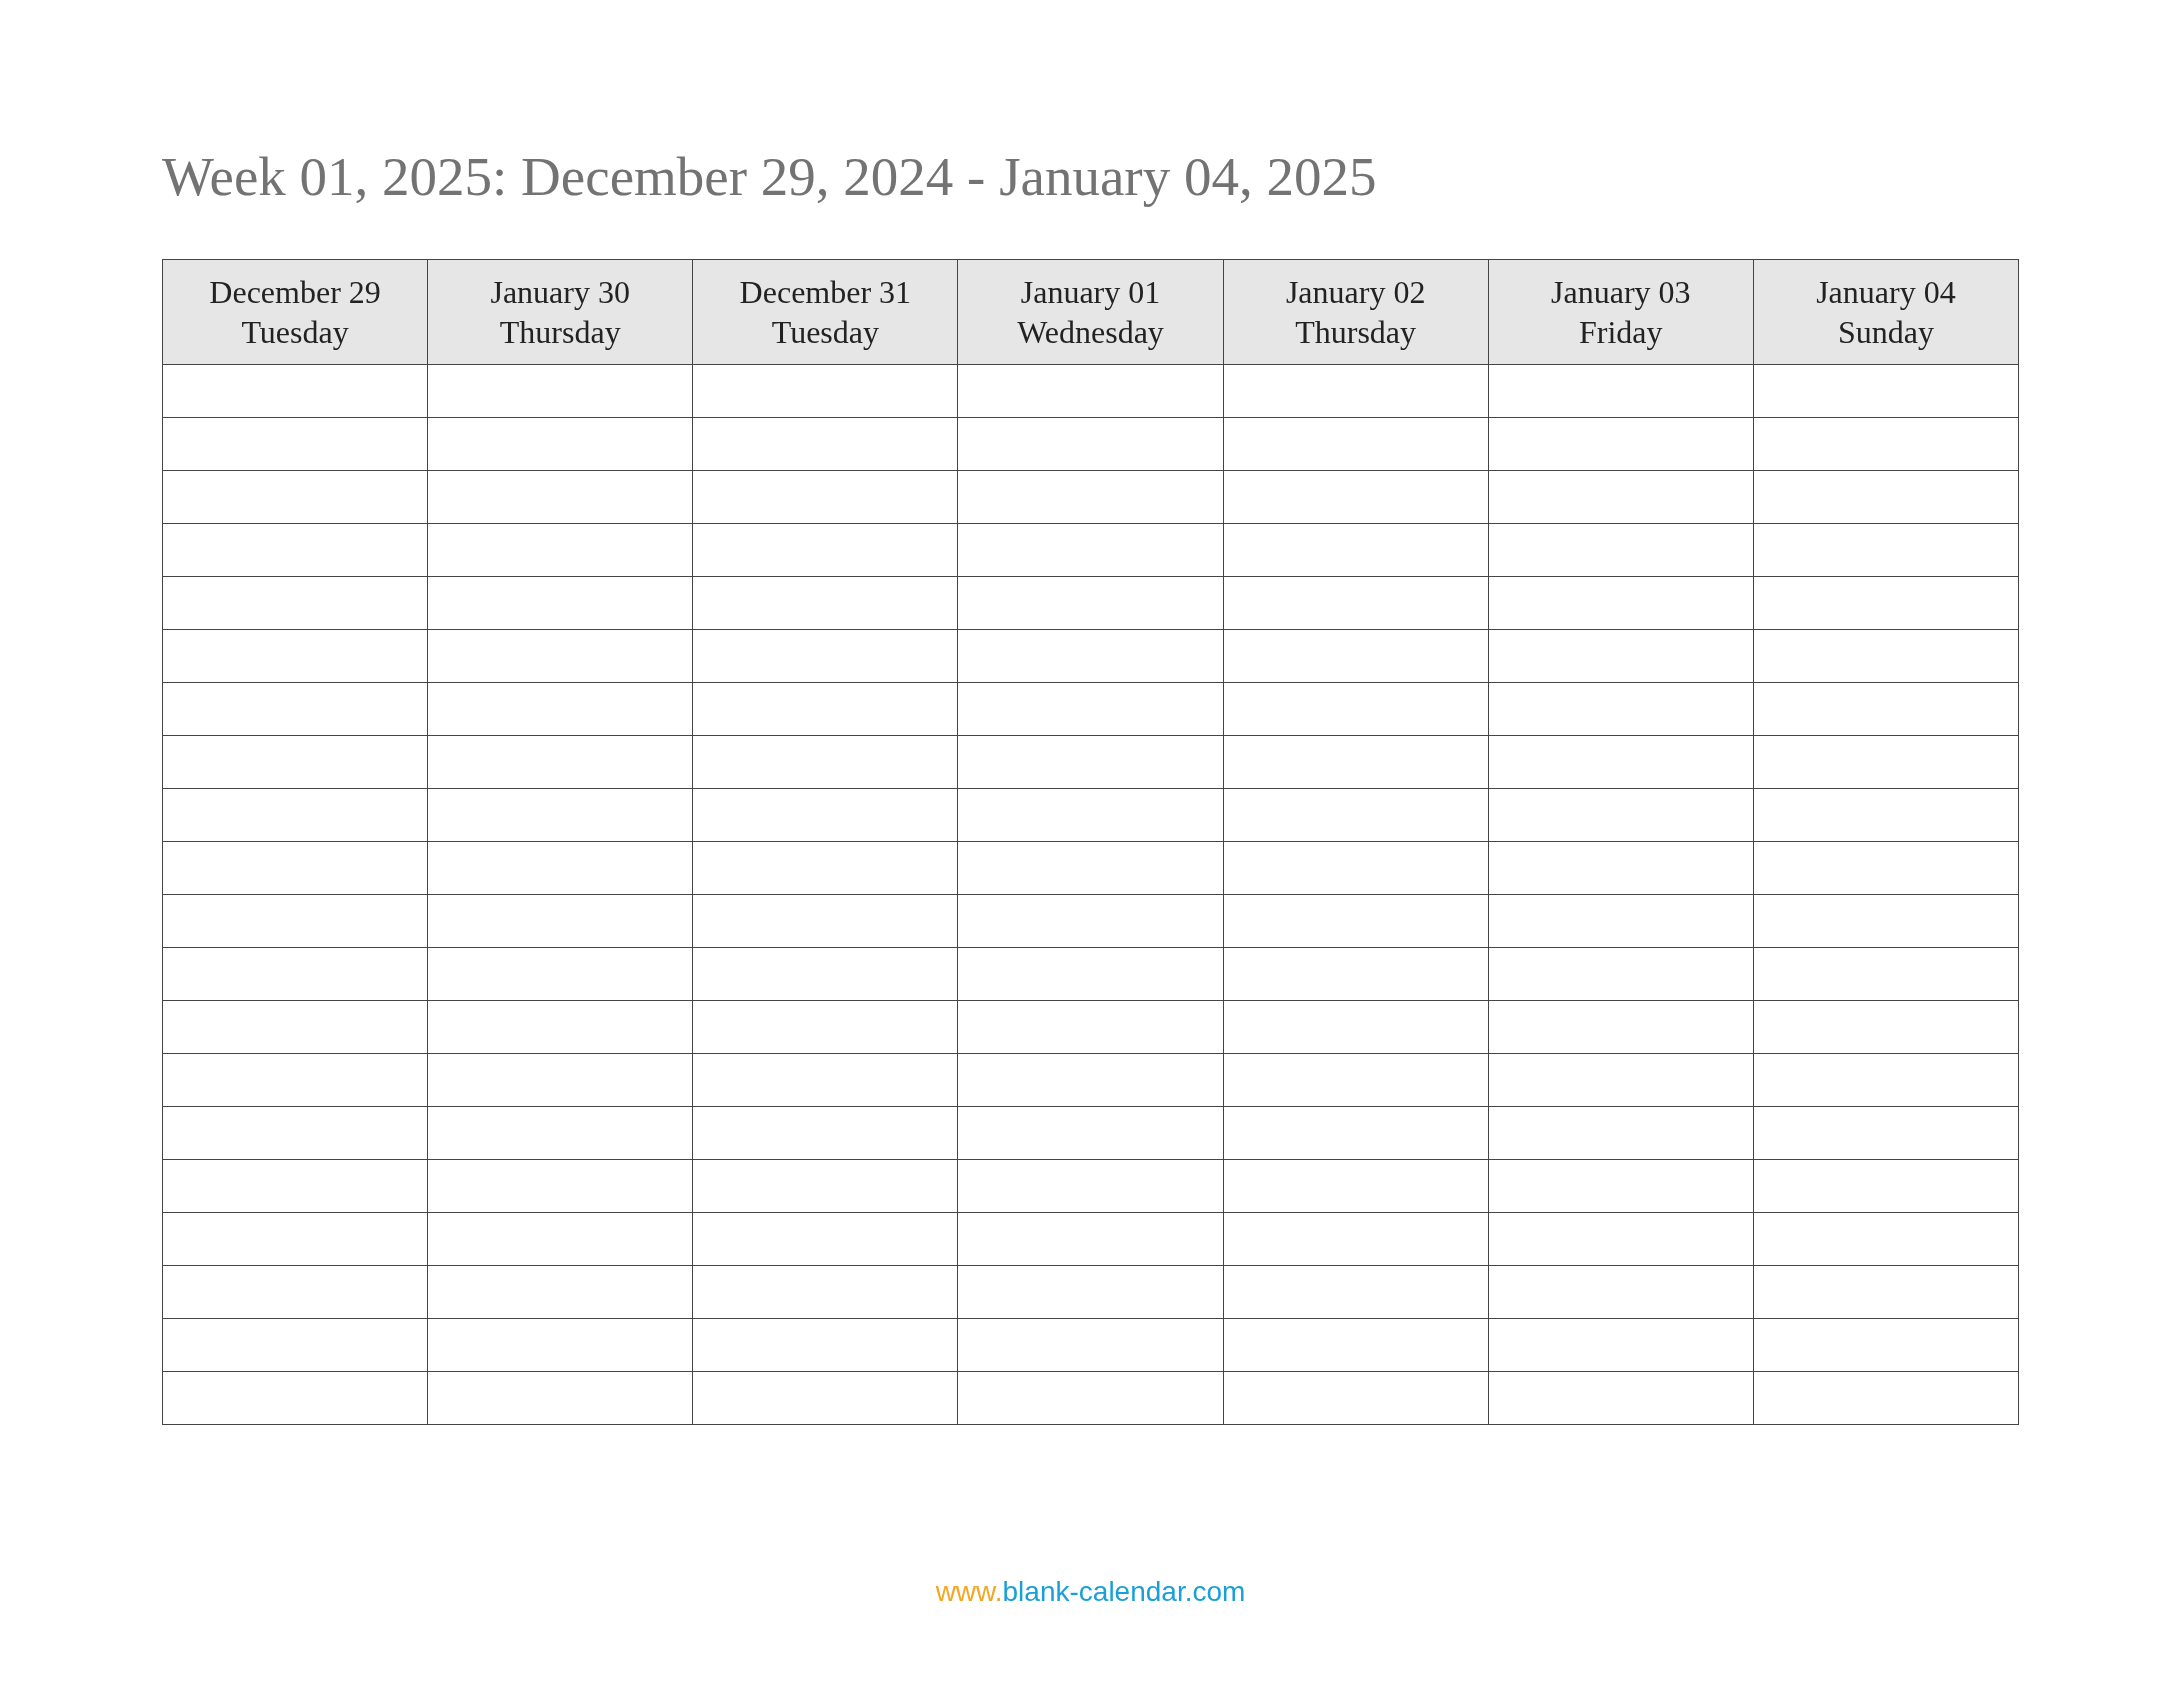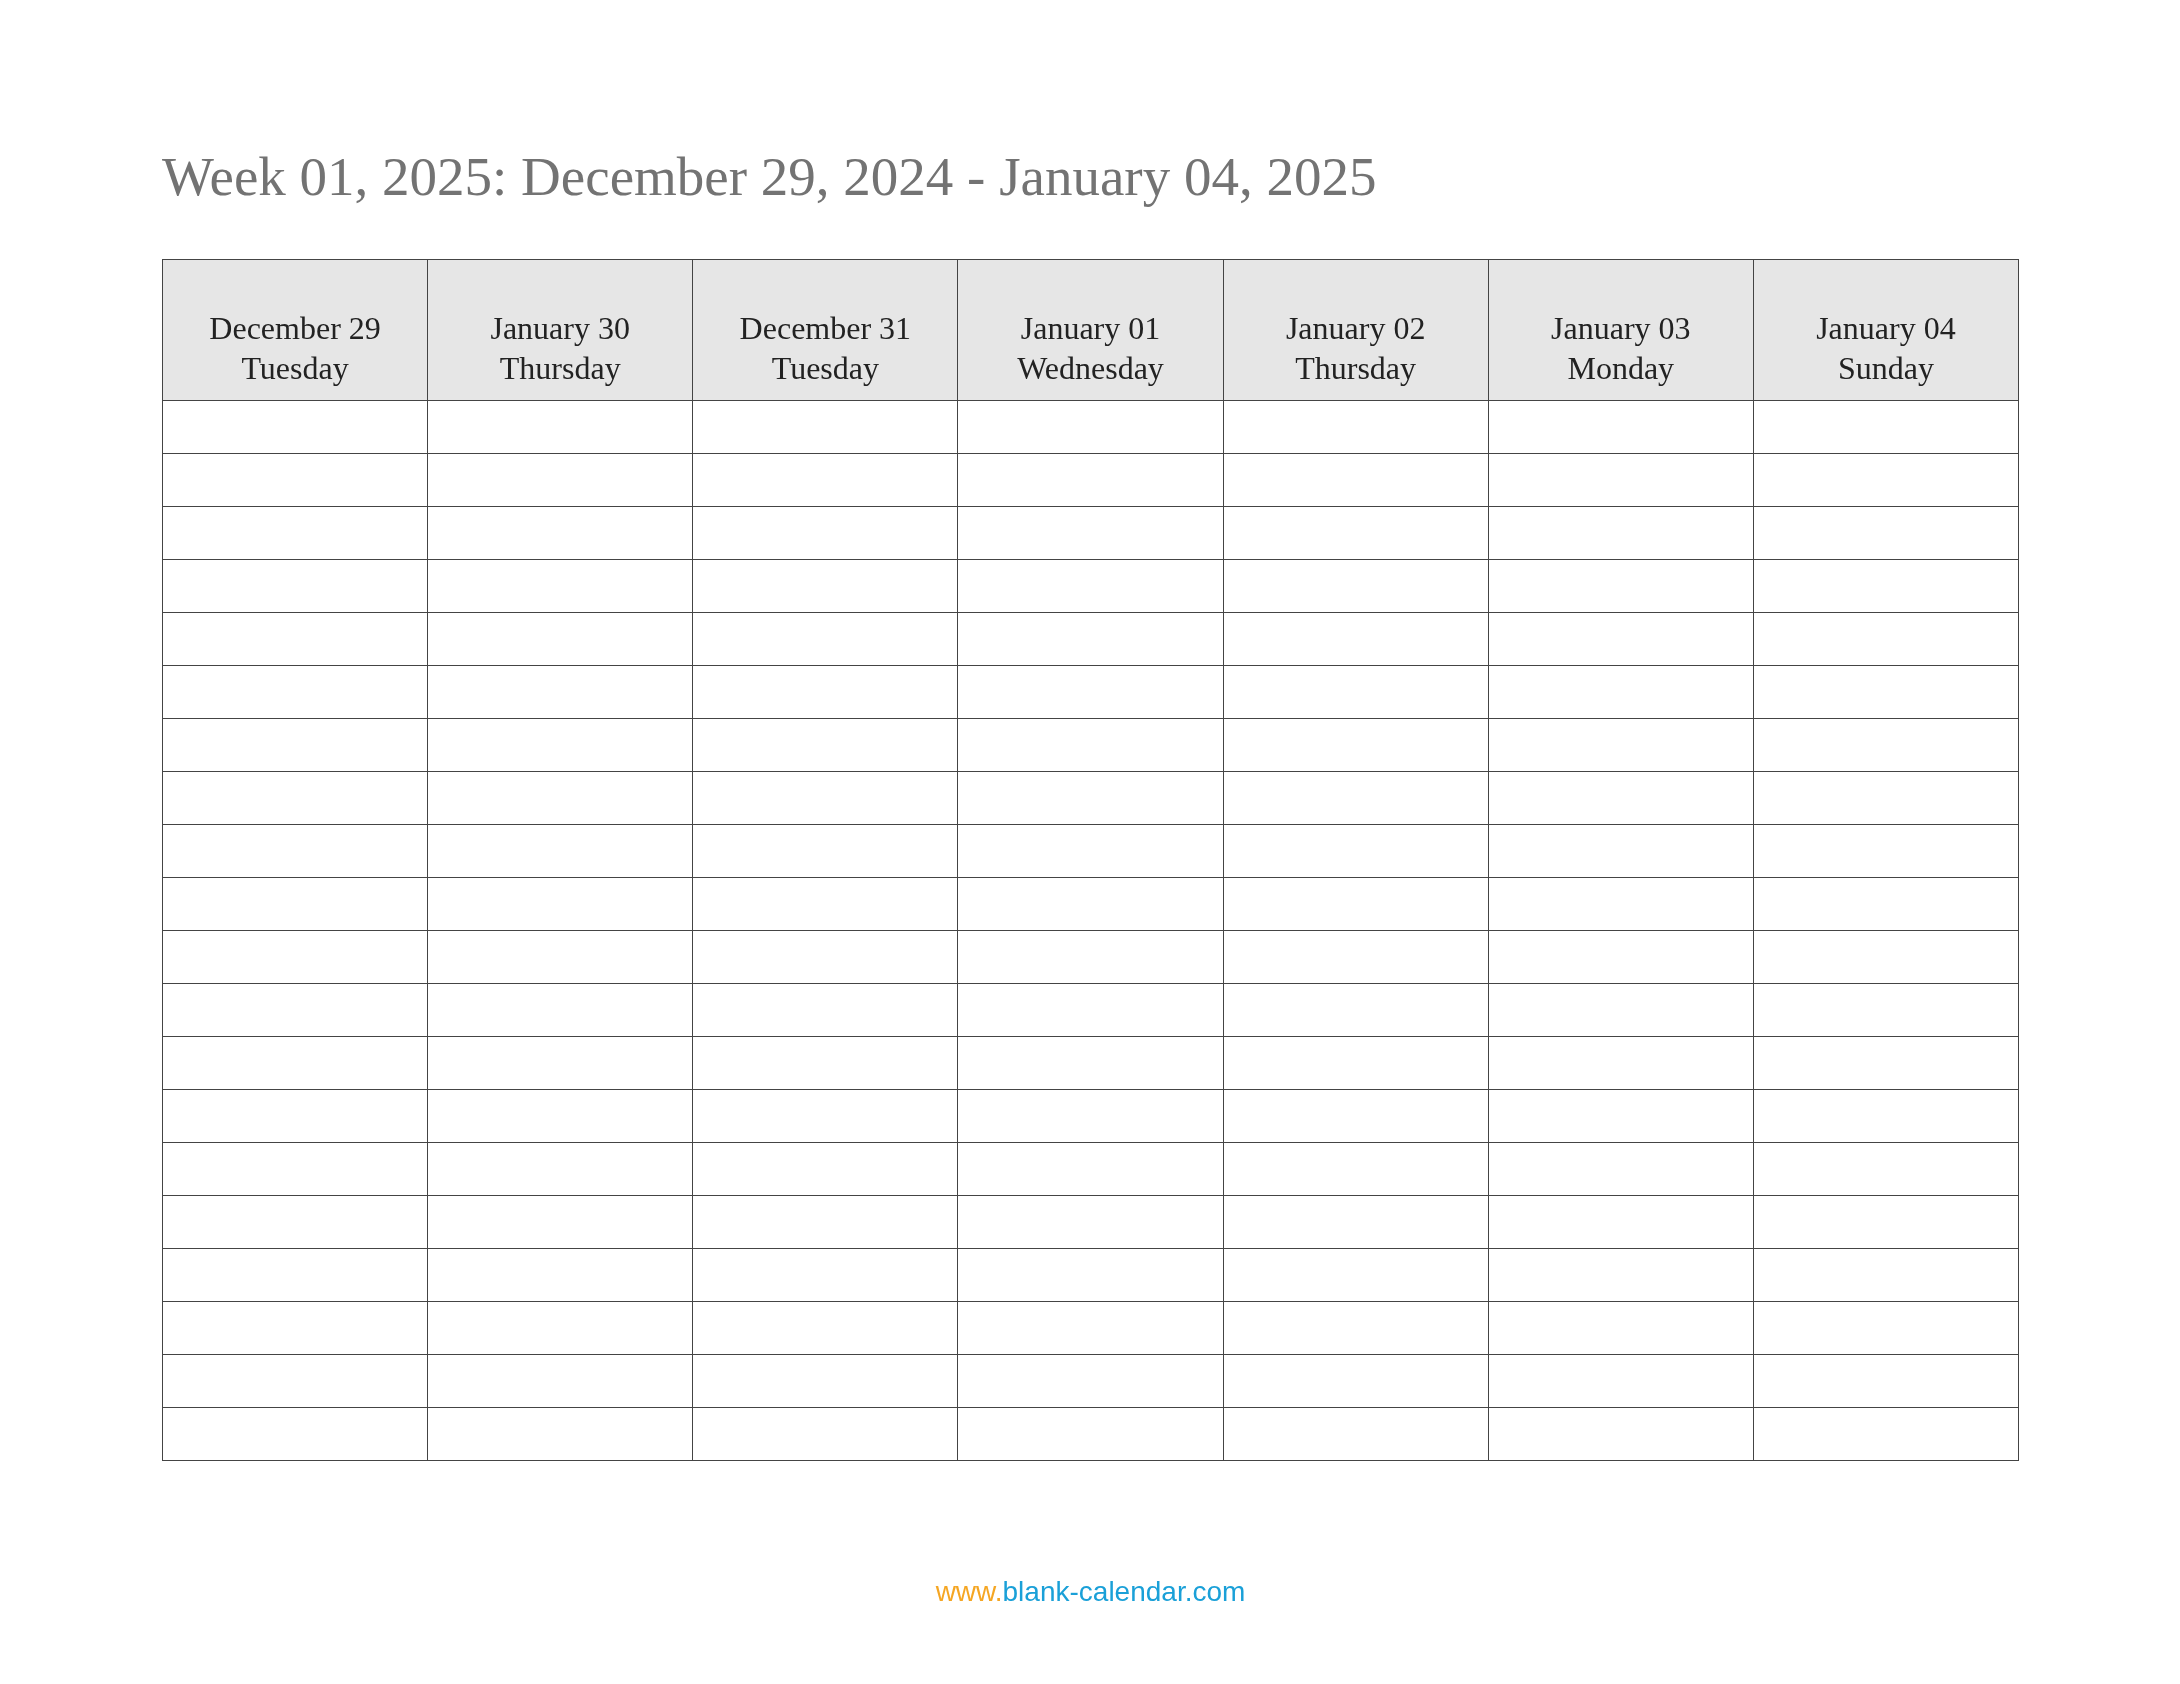--- a/index.html
+++ b/index.html
@@ -32,21 +32,20 @@
       font-weight: normal;
       font-size: 32px;
       color: #222222;
       padding: 12px 6.8px;
       text-align: center;
       line-height: 1.25;
       height: 94px;
     }
     th .date-line {
       display: block;
-      margin-top: 36px;
     }
     th .day-line {
       display: block;
     }
     td {
       border: 1.7px solid #444444;
       height: 53px;
     }
     .footer-link {
       position: absolute;
@@ -87,21 +86,21 @@
       <th>
         <span class="date-line">January 01</span>
         <span class="day-line">Wednesday</span>
       </th>
       <th>
         <span class="date-line">January 02</span>
         <span class="day-line">Thursday</span>
       </th>
       <th>
         <span class="date-line">January 03</span>
-        <span class="day-line">Monday</span>
+        <span class="day-line">Friday</span>
       </th>
       <th>
         <span class="date-line">January 04</span>
         <span class="day-line">Sunday</span>
       </th>
     </tr>
   </thead>
   <tbody id="calendar-body">
   <tr>
         <td></td>

